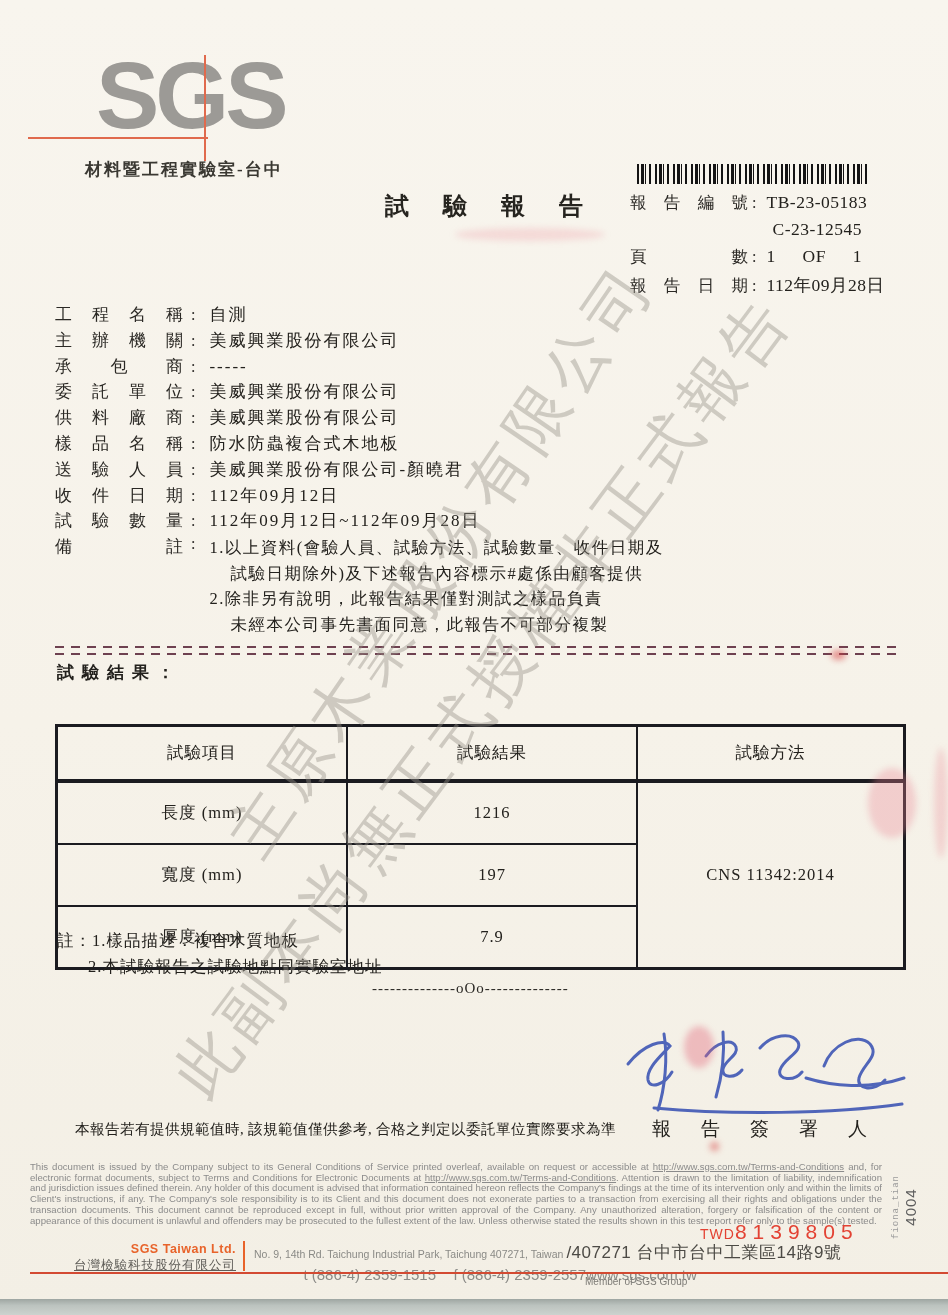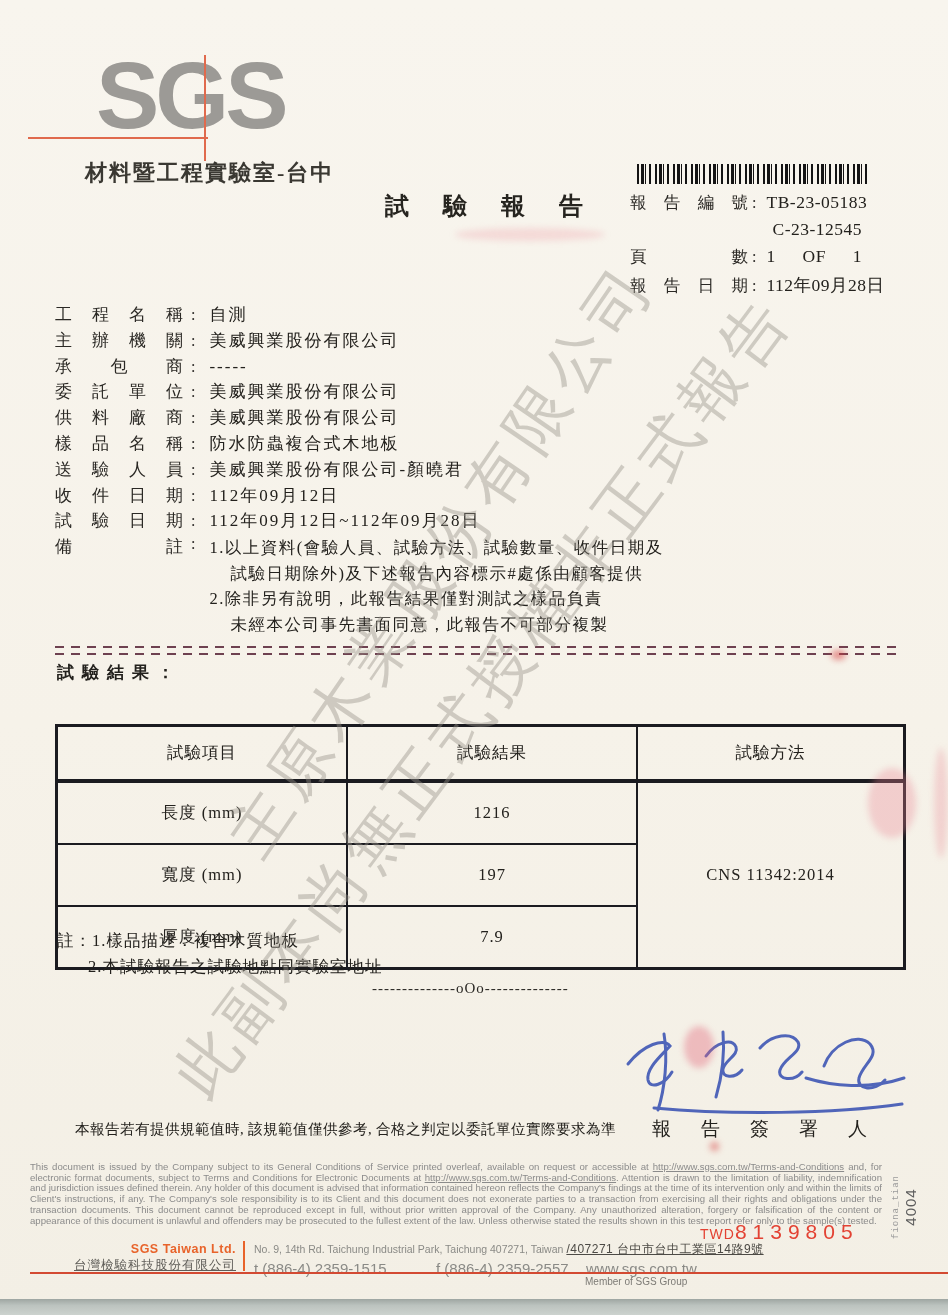--- a/index.html
+++ b/index.html
@@ -7,21 +7,21 @@
     position:relative;width:948px;height:1315px;overflow:hidden;
     background:linear-gradient(180deg,#f8f5ee 0%,#f6f2e9 55%,#f3efe5 100%);
     font-family:"Liberation Serif","DejaVu Serif",serif;color:#2e2c29;
   }
   .abs{position:absolute;}
   
   .sgs-brand{left:58px;top:48px;font-family:"Liberation Sans","DejaVu Sans",sans-serif;
     font-weight:bold;font-size:95px;line-height:95px;color:#9c9a96;letter-spacing:-4px;margin-left:38px;}
   .red-h{left:28px;top:137px;width:180px;height:2px;background:#e06a4d;}
   .red-v{left:204px;top:55px;width:2px;height:106px;background:#e06a4d;}
-  .lab-name{left:85px;top:158px;font-size:22px;letter-spacing:2px;color:#3a3832;font-weight:600;}
+  .lab-name{left:85px;top:158px;font-size:17px;letter-spacing:2px;color:#3a3832;font-weight:600;}
   
   .doc-title{left:385px;top:190px;font-size:24px;font-weight:bold;letter-spacing:14px;color:#26241f;}
   
   .barcode{left:637px;top:164px;width:232px;height:20px;
     background:repeating-linear-gradient(90deg,#141414 0 2px,transparent 2px 4px,#141414 4px 7px,
       transparent 7px 8px,#141414 8px 9px,transparent 9px 12px,#141414 12px 14px,transparent 14px 18px);}
   .rinfo{left:630px;top:192px;width:310px;}
   .irow{display:flex;align-items:baseline;height:27px;}
   .ilabel{display:inline-block;width:118px;font-size:16.5px;text-align:justify;text-align-last:justify;color:#2b2925;}
   .icolon{margin:0 10px 0 4px;font-size:16px;}
@@ -71,24 +71,24 @@
   .twd .num{font-size:21px;letter-spacing:6px;}
   .side-code{left:845px;top:1185px;width:120px;height:44px;transform:rotate(-90deg);
     display:flex;flex-direction:column;align-items:center;justify-content:center;gap:1px;}
   .side-code .nm{font-family:"Liberation Mono","DejaVu Sans Mono",monospace;font-size:9px;color:#9a9a9a;letter-spacing:1px;}
   .side-code .no{font-family:"Liberation Sans","DejaVu Sans",sans-serif;font-size:15px;color:#5d5d5d;letter-spacing:1px;}
   
   .f-left{left:30px;top:1242px;width:206px;text-align:right;font-family:"Liberation Sans","DejaVu Sans",sans-serif;}
   .f-left .en{font-size:12.5px;font-weight:bold;color:#e8632a;letter-spacing:0.5px;}
   .f-left .zh{font-size:12.5px;color:#5f5d58;letter-spacing:1px;margin-top:1px;text-decoration:underline;}
   .f-div{left:243px;top:1241px;width:2px;height:30px;background:#e8632a;}
-  .f-right{left:254px;top:1241px;font-family:"Liberation Sans","DejaVu Sans",sans-serif;}
+  .f-right{left:254px;top:1241px;font-family:"Liberation Sans","DejaVu Sans",sans-serif;text-align:right;}
   .f-addr{display:flex;align-items:baseline;}
   .f-addr .en{font-size:10.5px;color:#8a8a86;}
-  .f-addr .zh{font-size:12px;color:#4c4a45;letter-spacing:0.5px;margin-left:3px;text-decoration:underline;}
+  .f-addr .zh{font-size:17px;color:#4c4a45;letter-spacing:0.5px;margin-left:3px;}
   .f-line2{display:flex;margin-top:2px;font-size:15px;color:#8a8a86;}
   .f-line2 .tel{width:182px;}
   .f-line2 .fax{width:150px;}
   .red-rule{left:30px;top:1272px;width:918px;height:2px;background:#d34a32;}
   .member{left:585px;top:1276px;font-size:10px;color:#7d7b76;font-family:"Liberation Sans","DejaVu Sans",sans-serif;}
   .bottom-strip{left:0;top:1299px;width:948px;height:16px;
     background:linear-gradient(180deg,#9ea6a2 0%,#bcc3bf 40%,#ccd2ce 100%);}
   
   .wm{position:absolute;white-space:nowrap;font-size:63px;letter-spacing:7px;
     color:rgba(150,145,136,0.42);transform-origin:0 50%;pointer-events:none;z-index:5;
@@ -169,21 +169,21 @@
       <span class="flabel">送驗人員</span>
       <span class="fcolon">:</span>
       <span class="fval">美威興業股份有限公司-顏曉君</span>
     </div>
     <div class="frow">
       <span class="flabel">收件日期</span>
       <span class="fcolon">:</span>
       <span class="fval">112年09月12日</span>
     </div>
     <div class="frow">
-      <span class="flabel">試驗日期</span>
+      <span class="flabel">試驗數量</span>
       <span class="fcolon">:</span>
       <span class="fval">112年09月12日~112年09月28日</span>
     </div>
     <div class="remark">
       <span class="flabel">備註</span>
       <span class="fcolon">:</span>
       <div class="rlines">
         <div>1.以上資料(會驗人員、試驗方法、試驗數量、收件日期及</div>
         <div class="indent">試驗日期除外)及下述報告內容標示#處係由顧客提供</div>
         <div>2.除非另有說明，此報告結果僅對測試之樣品負責</div>

